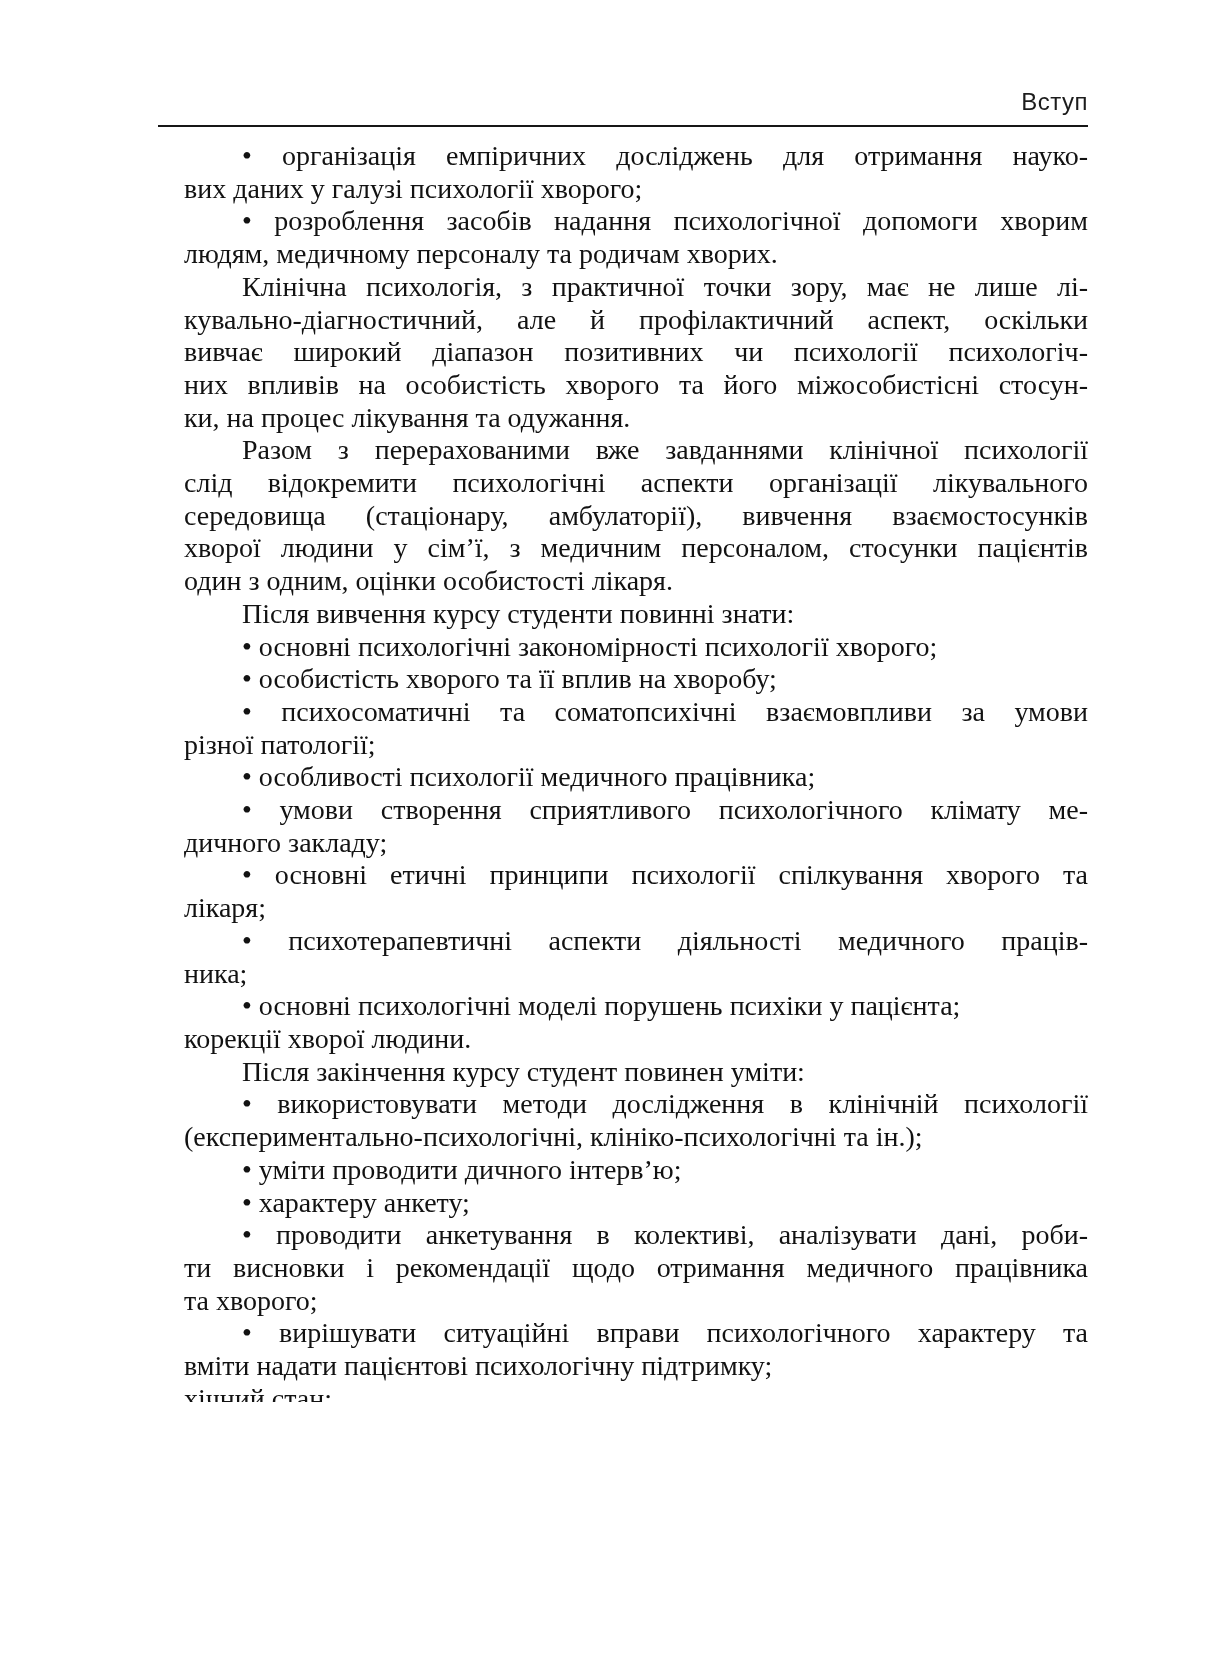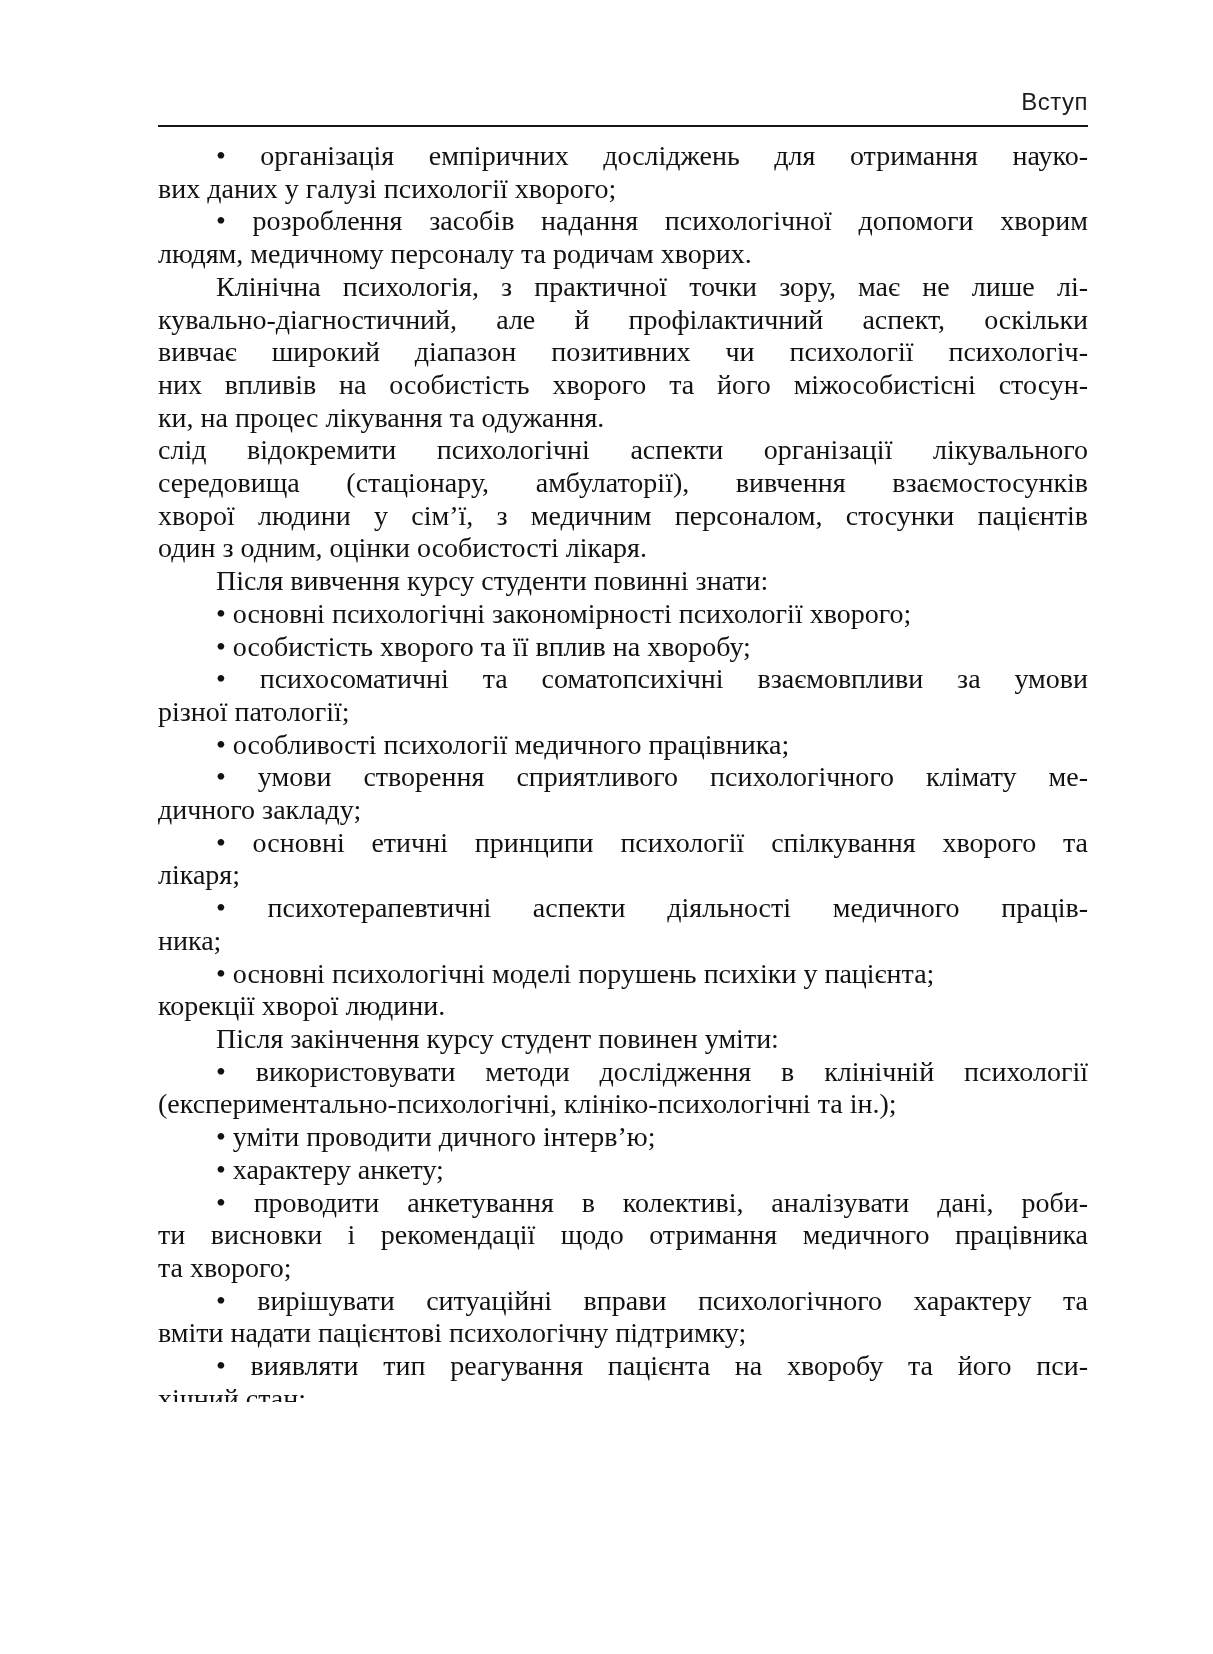--- a/index.html
+++ b/index.html
@@ -27,21 +27,21 @@
     color: #1c1c1c;
     padding-bottom: 9px;
     border-bottom: 2px solid #161616;
   }
   .body-text {
     padding-top: 13px;
     font-size: 28px;
     line-height: 32.7px;
     color: #121212;
   }
-  .line { text-align: left; }
+  .line { text-align: left; margin-left: 26px; }
   .line.first { text-indent: 58px; }
   .line.just { text-align: justify; text-align-last: justify; }
   .page-number {
     position: absolute;
     left: 158px;
     top: 1502px;
     width: 930px;
     text-align: right;
     font-size: 28px;
     line-height: 33px;
@@ -59,20 +59,21 @@
     <div class="body-text">
         <div class="line first just">• організація емпіричних досліджень для отримання науко-</div>
         <div class="line">вих даних у галузі психології хворого;</div>
         <div class="line first just">• розроблення засобів надання психологічної допомоги хворим</div>
         <div class="line">людям, медичному персоналу та родичам хворих.</div>
         <div class="line first just">Клінічна психологія, з практичної точки зору, має не лише лі-</div>
         <div class="line just">кувально-діагностичний, але й профілактичний аспект, оскільки</div>
         <div class="line just">вивчає широкий діапазон позитивних чи психології психологіч-</div>
         <div class="line just">них впливів на особистість хворого та його міжособистісні стосун-</div>
         <div class="line">ки, на процес лікування та одужання.</div>
+        <div class="line first just">Разом з перерахованими вже завданнями клінічної психології</div>
         <div class="line just">слід відокремити психологічні аспекти організації лікувального</div>
         <div class="line just">середовища (стаціонару, амбулаторії), вивчення взаємостосунків</div>
         <div class="line just">хворої людини у сім’ї, з медичним персоналом, стосунки пацієнтів</div>
         <div class="line">один з одним, оцінки особистості лікаря.</div>
         <div class="line first">Після вивчення курсу студенти повинні знати:</div>
         <div class="line first">• основні психологічні закономірності психології хворого;</div>
         <div class="line first">• особистість хворого та її вплив на хворобу;</div>
         <div class="line first just">• психосоматичні та соматопсихічні взаємовпливи за умови</div>
         <div class="line">різної патології;</div>
         <div class="line first">• особливості психології медичного працівника;</div>
@@ -87,18 +88,17 @@
         <div class="line first">Після закінчення курсу студент повинен уміти:</div>
         <div class="line first just">• використовувати методи дослідження в клінічній психології</div>
         <div class="line">(експериментально-психологічні, клініко-психологічні та ін.);</div>
         <div class="line first">• уміти проводити дичного інтерв’ю;</div>
         <div class="line first">• характеру анкету;</div>
         <div class="line first just">• проводити анкетування в колективі, аналізувати дані, роби-</div>
         <div class="line just">ти висновки і рекомендації щодо отримання медичного працівника</div>
         <div class="line">та хворого;</div>
         <div class="line first just">• вирішувати ситуаційні вправи психологічного характеру та</div>
         <div class="line">вміти надати пацієнтові психологічну підтримку;</div>
-        <div class="line first just">• виявляти тип реагування пацієнта на хворобу та його пси-</div>
         <div class="line">хічний стан;</div>
       </div>
   </div>
   <div class="page-number">7</div>
 </div>
 
 </body></html>

